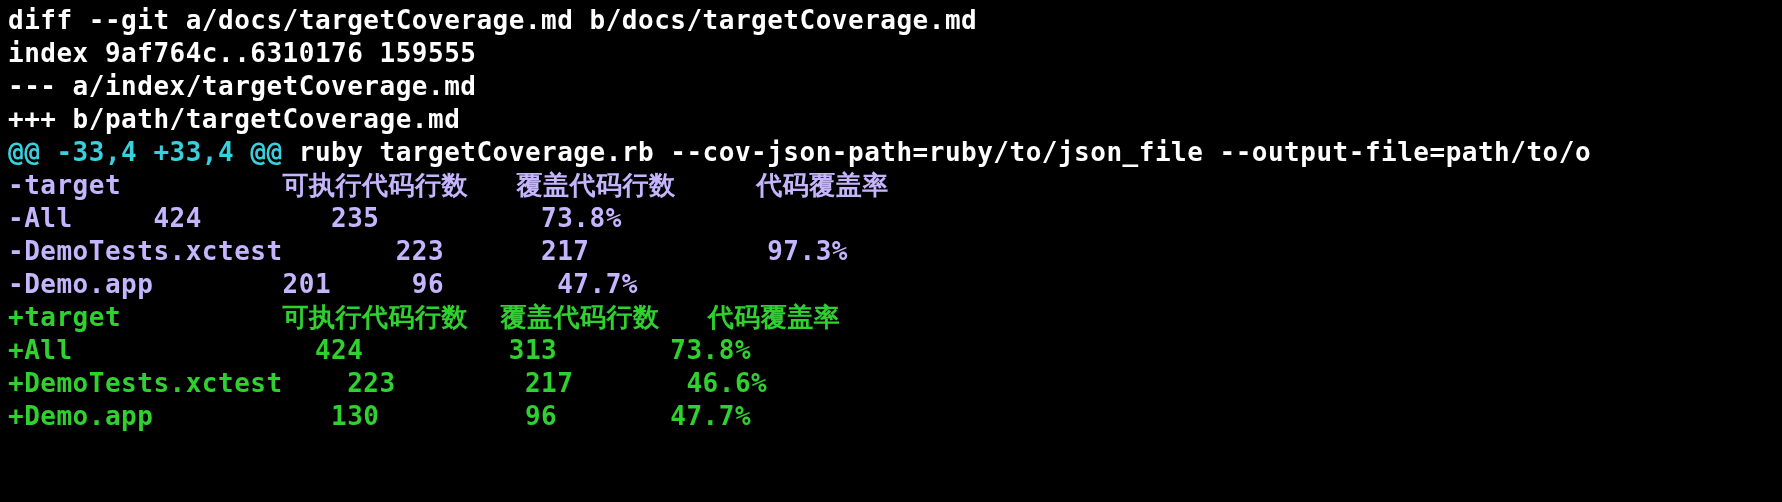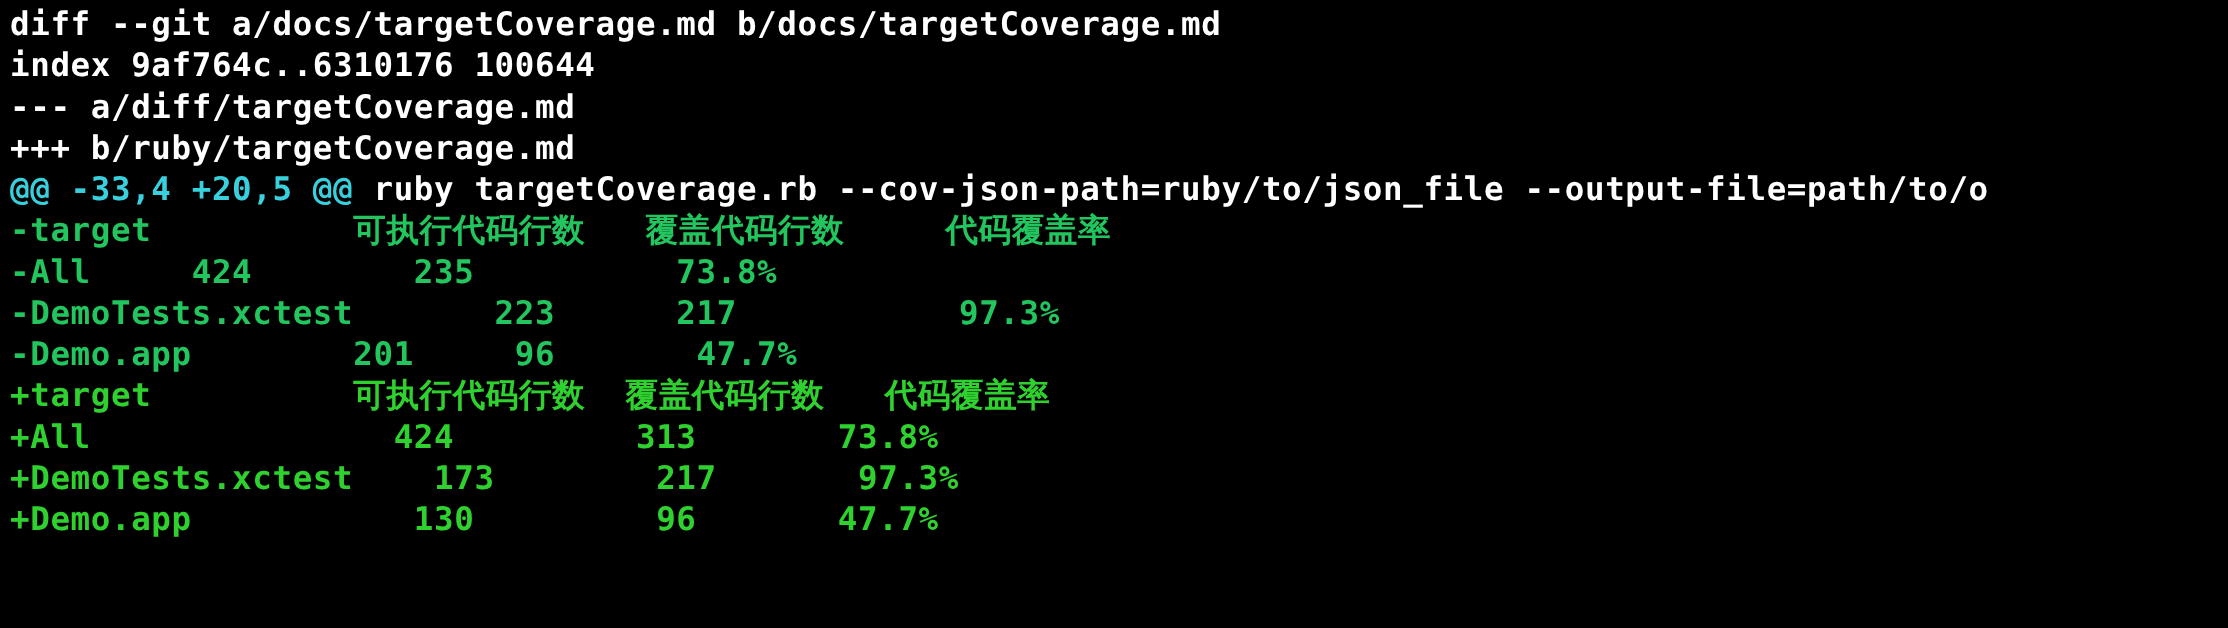--- a/index.html
+++ b/index.html
@@ -16,32 +16,32 @@
     font-family: "Menlo", "Consolas", "DejaVu Sans Mono", monospace;
     font-size: 26px;
     line-height: 33px;
     letter-spacing: 0.5px;
     white-space: pre;
     color: #fff;
     font-weight: 600;
   }
   .white  { color: #ffffff; }
   .cyan   { color: #39d0de; }
-  .red    { color: #22c55e; }
+  .red    { color: #c4b5fd; }
   .green  { color: #2fd12f; }
 </style>
 </head>
 <body>
 
 <pre class="diff"><span class="white">diff --git a/docs/targetCoverage.md b/docs/targetCoverage.md</span>
-<span class="white">index 9af764c..6310176 100644</span>
-<span class="white">--- a/diff/targetCoverage.md</span>
-<span class="white">+++ b/ruby/targetCoverage.md</span>
-<span class="cyan">@@ -33,4 +20,5 @@</span><span class="white"> ruby targetCoverage.rb --cov-json-path=ruby/to/json_file --output-file=path/to/o</span>
+<span class="white">index 9af764c..6310176 159555</span>
+<span class="white">--- a/index/targetCoverage.md</span>
+<span class="white">+++ b/path/targetCoverage.md</span>
+<span class="cyan">@@ -33,4 +33,4 @@</span><span class="white"> ruby targetCoverage.rb --cov-json-path=ruby/to/json_file --output-file=path/to/o</span>
 <span class="red">-target          可执行代码行数   覆盖代码行数     代码覆盖率</span>
 <span class="red">-All     424        235          73.8%</span>
 <span class="red">-DemoTests.xctest       223      217           97.3%</span>
 <span class="red">-Demo.app        201     96       47.7%</span>
 <span class="green">+target          可执行代码行数  覆盖代码行数   代码覆盖率</span>
 <span class="green">+All               424         313       73.8%</span>
-<span class="green">+DemoTests.xctest    173        217       97.3%</span>
+<span class="green">+DemoTests.xctest    223        217       46.6%</span>
 <span class="green">+Demo.app           130         96       47.7%</span>
 </pre>
 
 </body></html>

